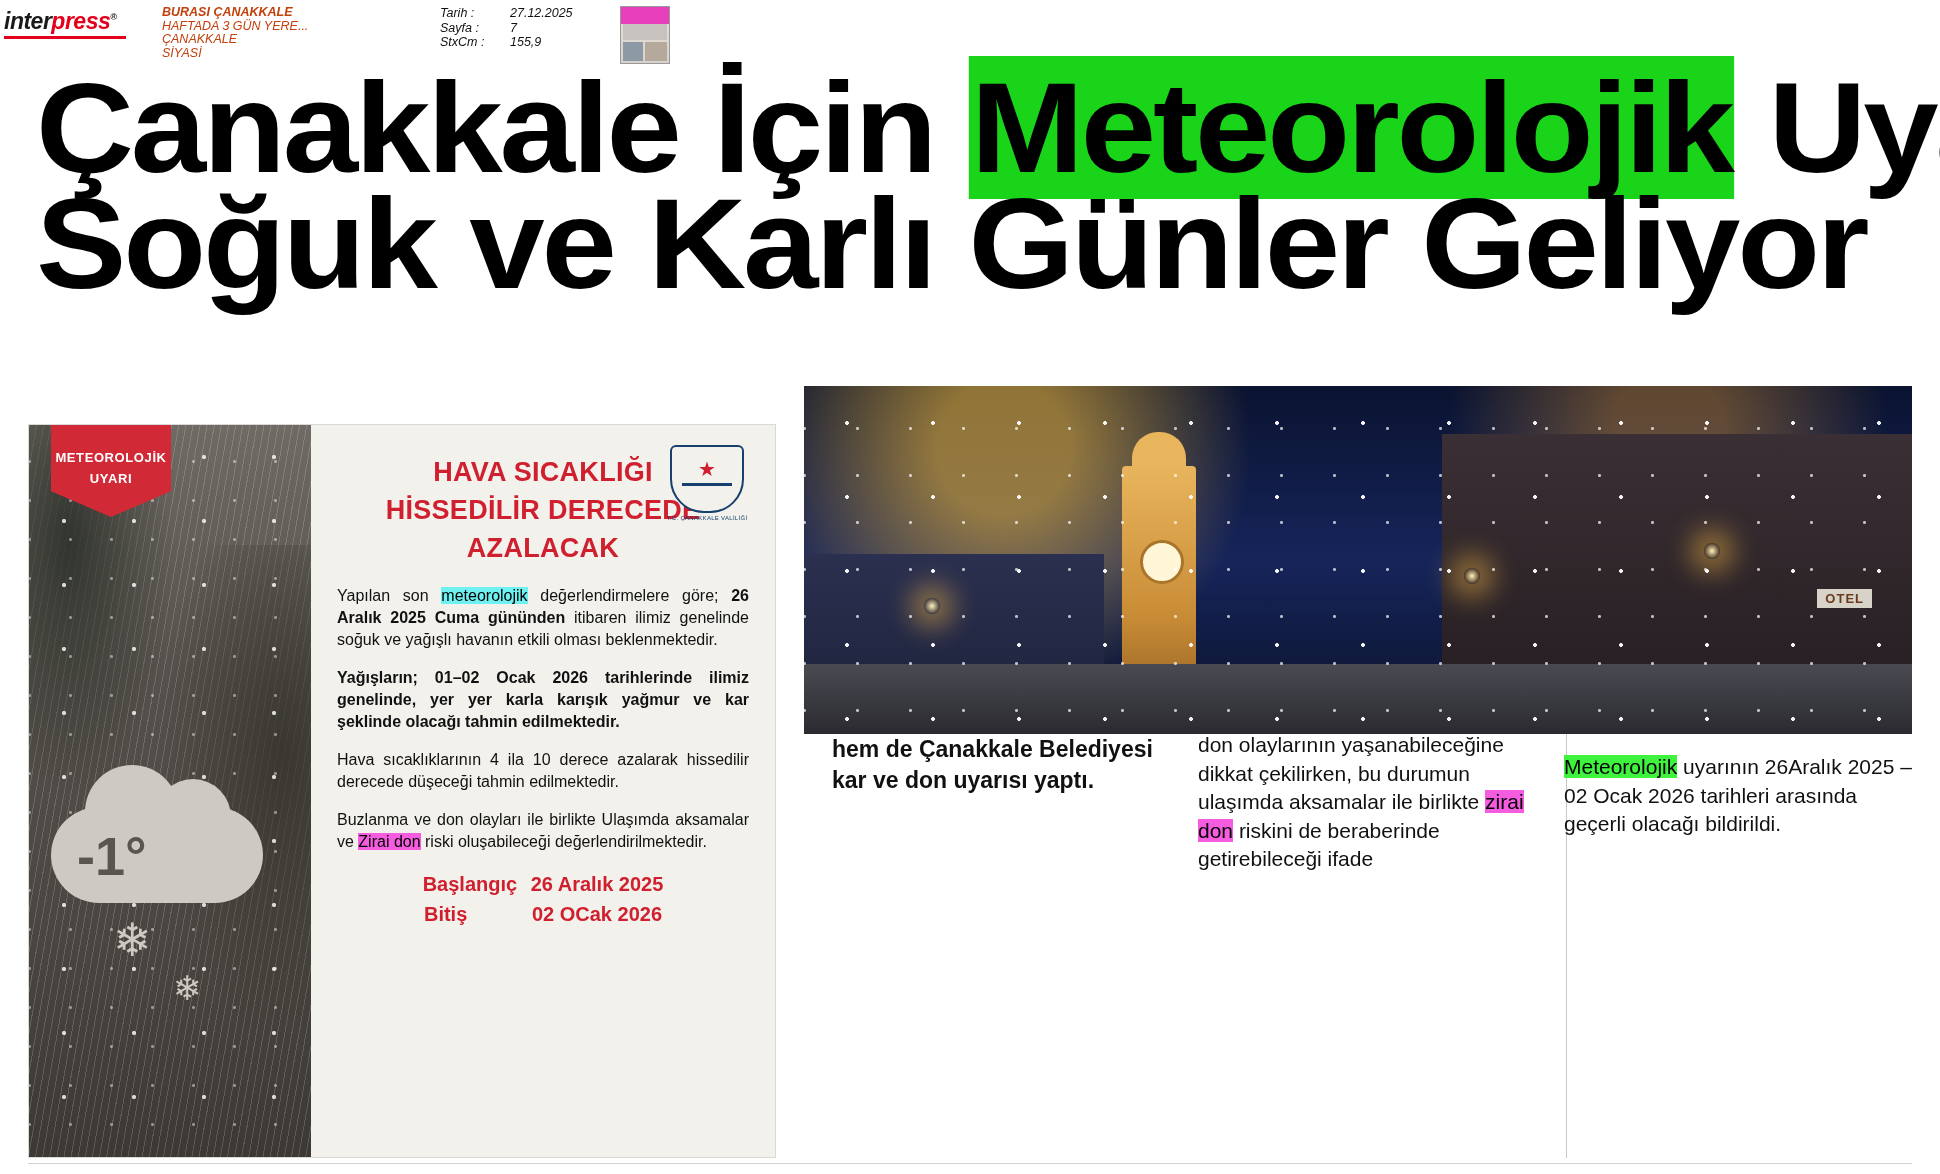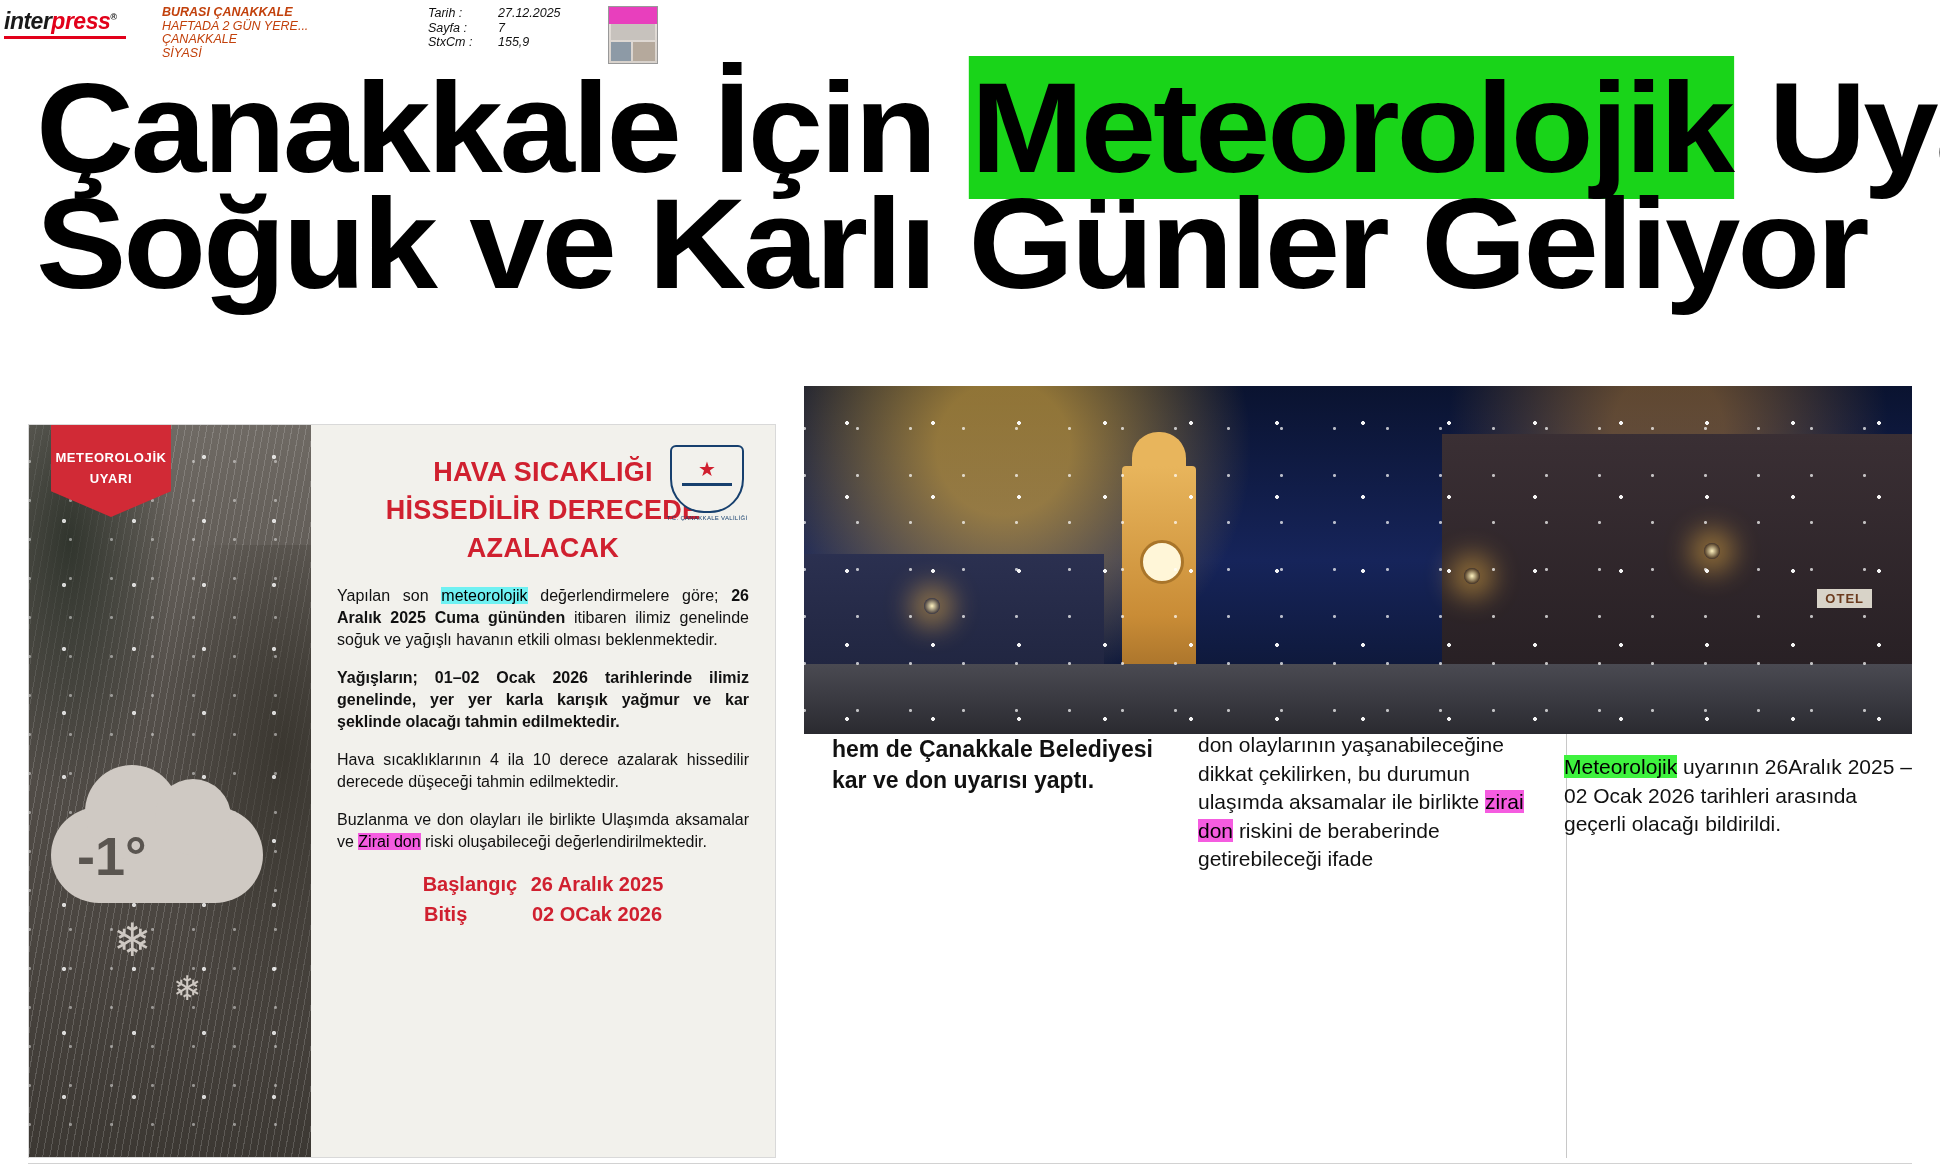--- a/index.html
+++ b/index.html
@@ -52,21 +52,21 @@
   }
   .src-block {
     margin-left: 36px;
     font-size: 12.5px;
     line-height: 13.5px;
     color: #c2410c;
     width: 230px;
   }
   .src-title { font-weight: bold; }
   .meta-block {
-    margin-left: 36px;
+    margin-left: 48px;
     font-size: 12.5px;
     line-height: 14.5px;
     color: #111;
     width: 180px;
   }
   .meta-row { display: flex; }
   .meta-label { width: 70px; }
   .thumb {
     margin-left: 0px;
     width: 48px;
@@ -390,21 +390,21 @@
 <body>
 
 <div class="clip-header">
   <div class="logo">
     <span>inter</span><span class="press">press</span><span class="reg">®</span>
     <div class="logo-underline"></div>
   </div>
 
   <div class="src-block">
     <div class="src-title">BURASI ÇANAKKALE</div>
-    <div>HAFTADA 2 GÜN YERE...</div>
+    <div>HAFTADA 3 GÜN YERE...</div>
     <div>ÇANAKKALE</div>
     <div>SİYASİ</div>
   </div>
 
   <div class="meta-block">
     <div class="meta-row">
       <span class="meta-label">Tarih :</span>
       <span>27.12.2025</span>
     </div>
     <div class="meta-row">

